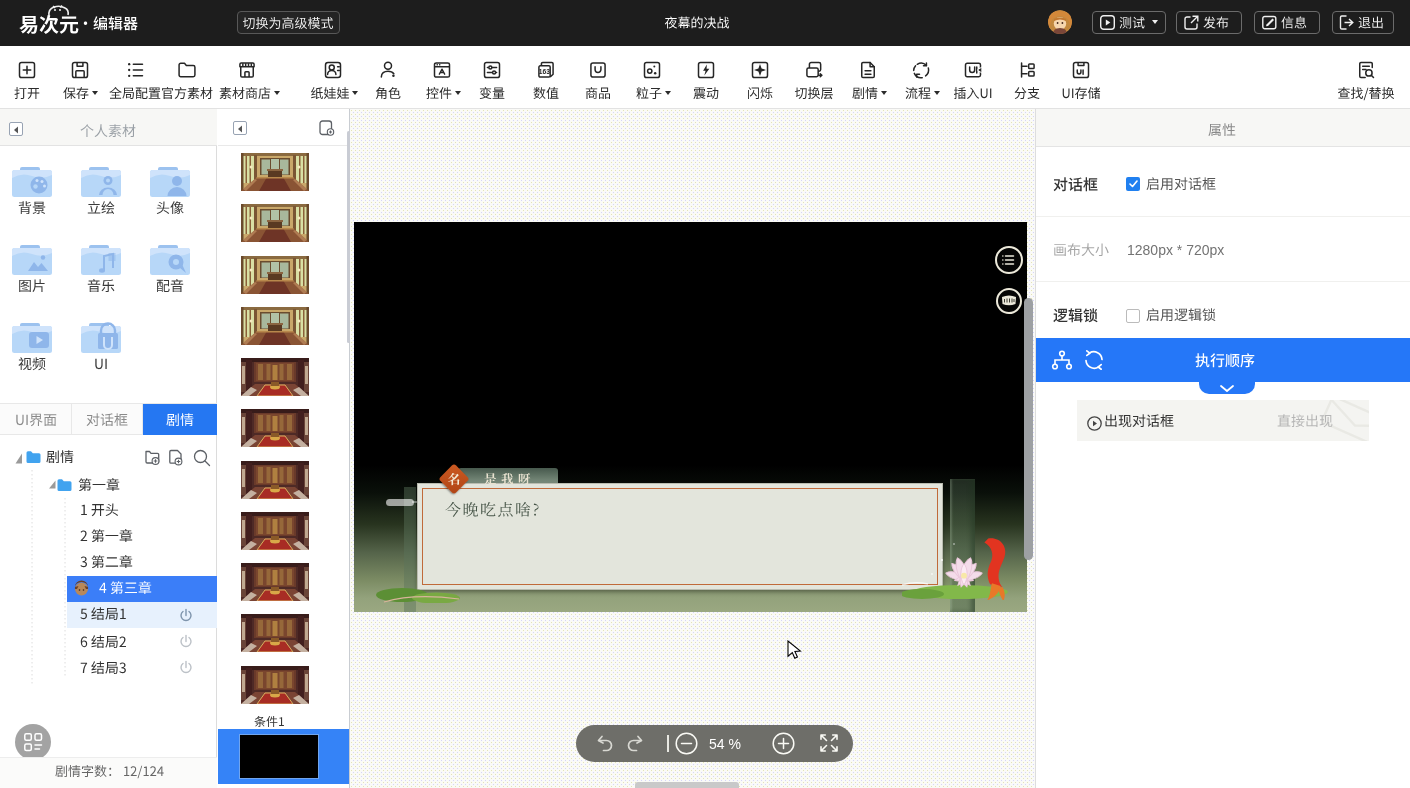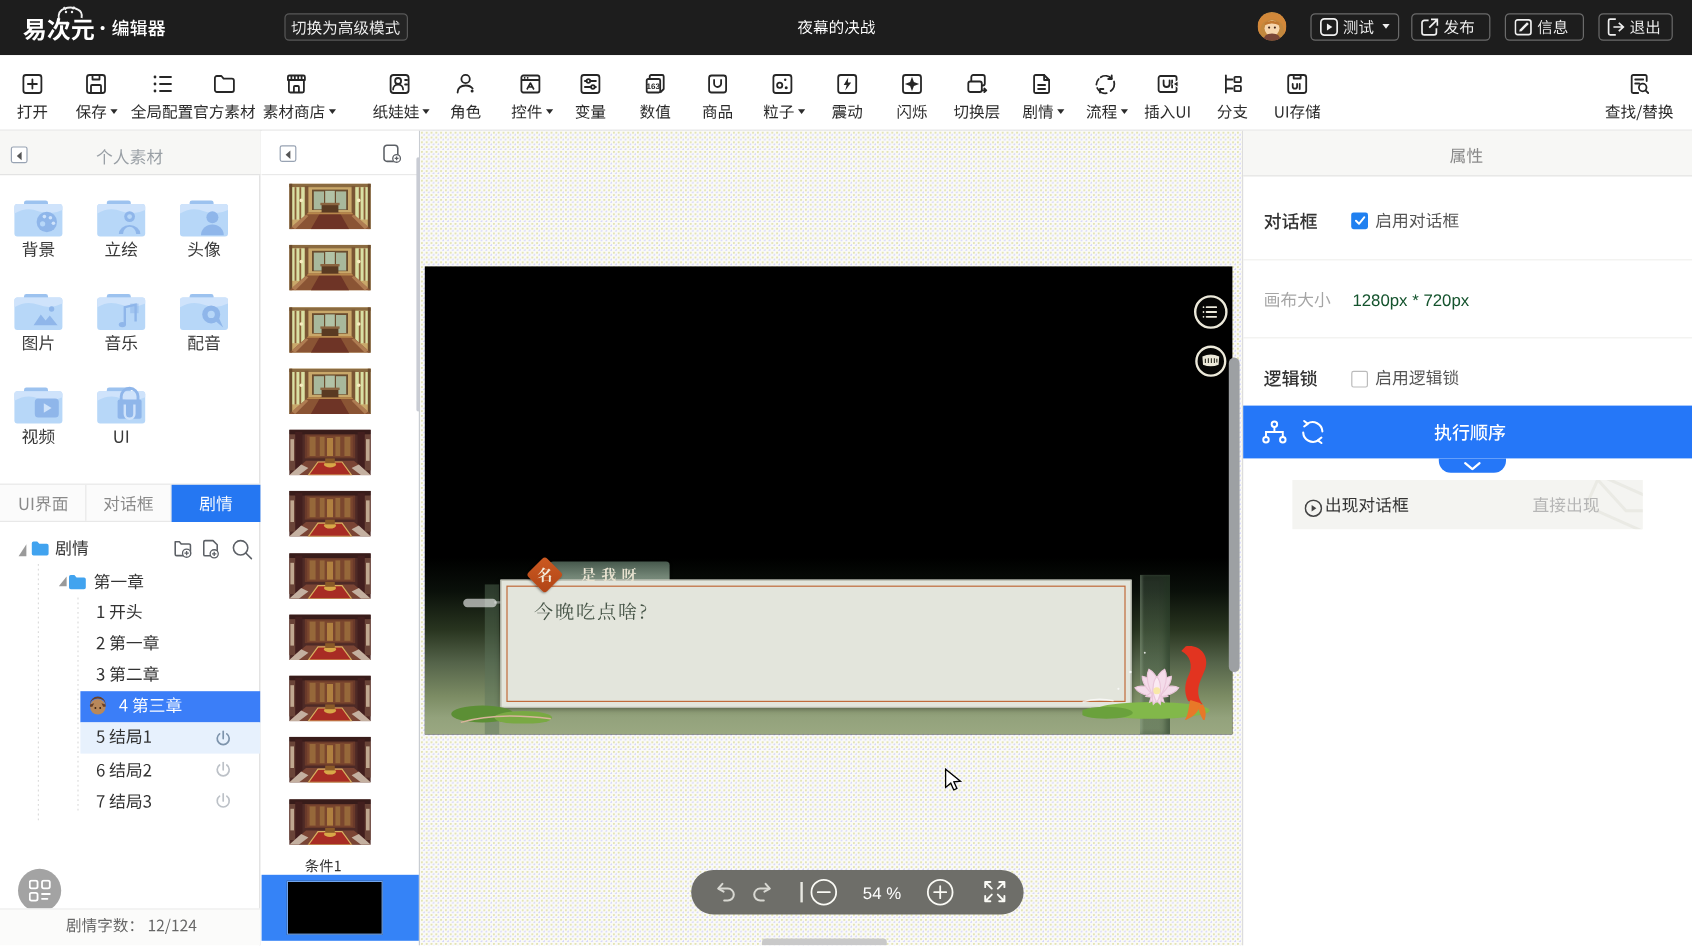--- a/index.html
+++ b/index.html
@@ -513,21 +513,21 @@
       <g fill="none" stroke="#d8d8d2" stroke-width="1.7" stroke-linecap="round" stroke-linejoin="round">
         <path d="M14 3.5 L17.5 7.5 L13 10"></path>
         <path d="M17 7.5 H9.5 a5 5 0 0 0 0 10 H12.5"></path>
       </g>
     </svg>
  <div class="abs" style="left:317px;top:626px;width:2px;height:17px;background:#e8e8e2"></div>
  <svg class="abs" style="left:325px;top:623px" width="23" height="23" viewBox="0 0 23 23">
       <circle cx="11.5" cy="11.5" r="10.3" fill="none" stroke="#fafaf5" stroke-width="1.5"></circle>
       <path d="M6.5 11.5 H16.5" stroke="#fafaf5" stroke-width="1.5" stroke-linecap="round"></path>
     </svg>
- <div class="abs" style="left:359px;top:627px;width:52px;height:16px;color:#fff;font-size:14px;text-align:center">54 %</div>
+ <div class="abs" style="left:359px;top:627px;width:52px;height:16px;color:#fff;font-size:14px;">54 %</div>
  <svg class="abs" style="left:422px;top:623px" width="23" height="23" viewBox="0 0 23 23">
       <circle cx="11.5" cy="11.5" r="10.3" fill="none" stroke="#fafaf5" stroke-width="1.5"></circle>
       <path d="M6.5 11.5 H16.5 M11.5 6.5 V16.5" stroke="#fafaf5" stroke-width="1.5" stroke-linecap="round"></path>
     </svg>
  <svg class="abs" style="left:469px;top:624px" width="20" height="20" viewBox="0 0 20 20">
       <g stroke="#fafaf5" stroke-width="1.6" fill="none" stroke-linecap="round" stroke-linejoin="round">
         <path d="M2 2 L7.5 7.5 M2 2 H6.3 M2 2 V6.3"></path>
         <path d="M18 2 L12.5 7.5 M18 2 H13.7 M18 2 V6.3"></path>
         <path d="M2 18 L7.5 12.5 M2 18 H6.3 M2 18 V13.7"></path>
         <path d="M18 18 L12.5 12.5 M18 18 H13.7 M18 18 V13.7"></path>
@@ -538,21 +538,21 @@
       <path d="M1 1 L1 16.2 L5.3 12.6 L7.8 18.3 L10.4 17.1 L7.9 11.5 L13.4 11 Z" fill="#fff" stroke="#000" stroke-width="1.1"></path>
     </svg>
 </div>
 <div class="abs" id="rightpanel">
  <div class="abs" style="left:0;top:0;width:374px;height:38px;background:#f7f7f5;border-bottom:1px solid #e4e4e4"></div>
  <div class="ck" style="left:90px;top:68px;background:#2080f0"></div>
  <svg class="abs" style="left:92.5px;top:71px" width="9" height="8" viewBox="0 0 9 8">
       <path d="M1 4 L3.5 6.5 L8 1" fill="none" stroke="#fff" stroke-width="1.6" stroke-linecap="round" stroke-linejoin="round"></path>
     </svg>
  <div class="divid" style="top:107px"></div>
- <div class="abs" style="left:91px;top:133px;width:200px;color:#14532d;font-size:14px">1280px * 720px</div>
+ <div class="abs" style="left:91px;top:133px;width:200px;color:#737373;font-size:14px">1280px * 720px</div>
  <div class="divid" style="top:172px"></div>
  <div class="ck" style="left:90px;top:200px;border:1px solid #bbb;background:#fff"></div>
  <div id="bluebar"></div>
  <svg class="abs" style="left:14px;top:239px" width="24" height="24" viewBox="0 0 24 24">
       <g fill="none" stroke="#fff" stroke-width="1.6" stroke-linecap="round">
         <circle cx="12" cy="5.5" r="2.3"></circle>
         <circle cx="5" cy="18.5" r="2.3"></circle>
         <circle cx="19" cy="18.5" r="2.3"></circle>
         <path d="M12 8 V12 M12 12 H5 V16 M12 12 H19 V16"></path>
       </g>

